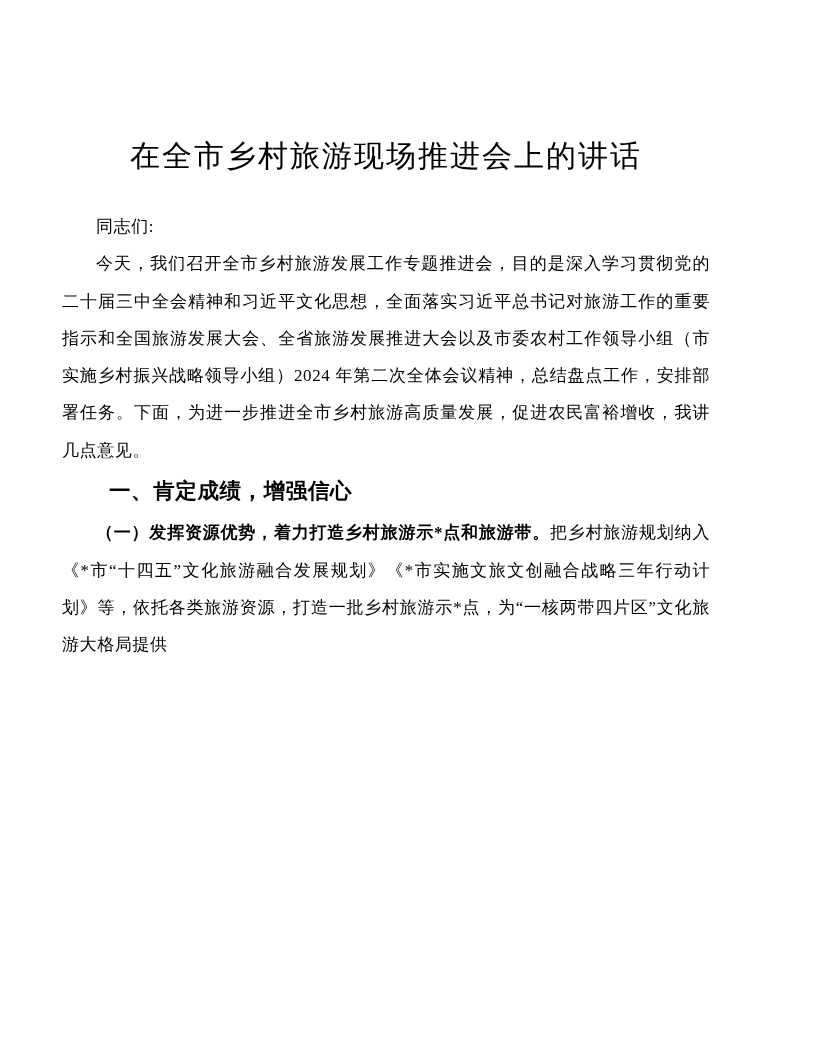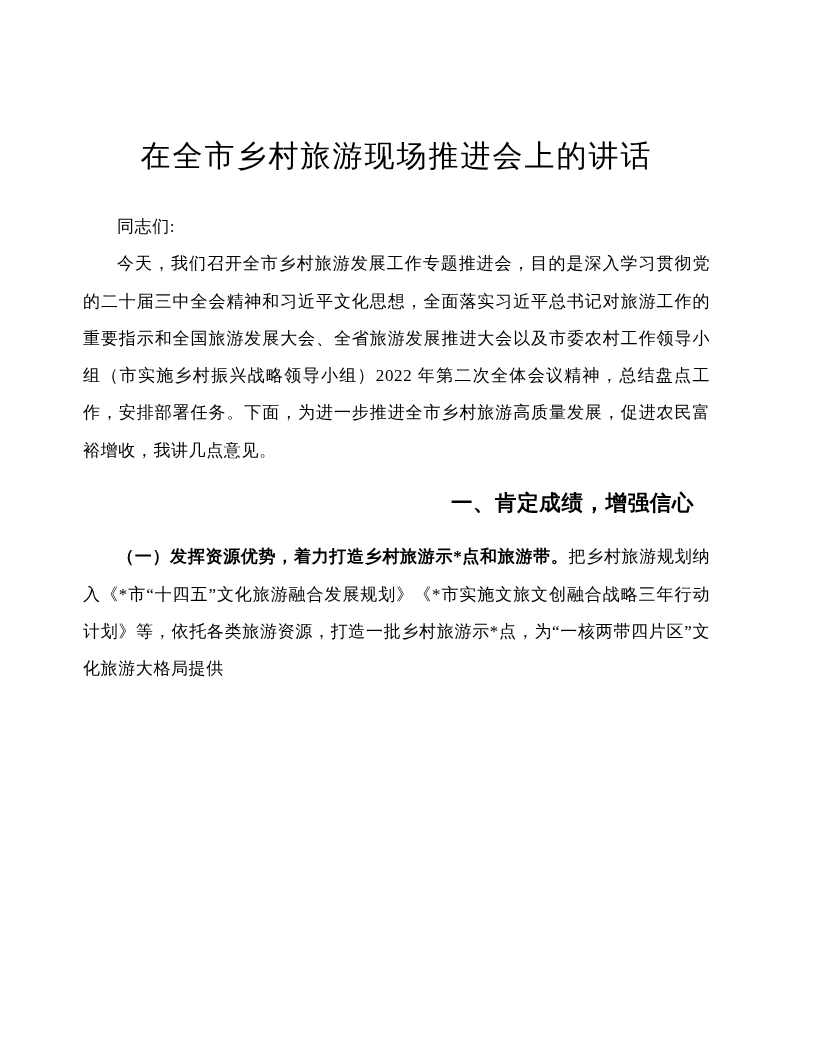--- a/index.html
+++ b/index.html
@@ -6,21 +6,21 @@
     margin: 0;
     padding: 0;
     background: #ffffff;
   }
   .page {
     position: relative;
     width: 816px;
     height: 888px;
     background: #ffffff;
     box-sizing: border-box;
-    padding: 131px 106px 0 83px;
+    padding: 131px 106px 0 62px;
     color: #000000;
     font-family: "Liberation Serif", "DejaVu Serif", serif;
     overflow: hidden;
   }
   .doc-title {
     margin: 0 0 27px 0;
     font-size: 30px;
     line-height: 50px;
     font-weight: 400;
     text-align: center;
@@ -30,40 +30,39 @@
   .body-para {
     margin: 0;
     font-size: 17px;
     line-height: 37.3px;
     letter-spacing: 0.6px;
     text-align: justify;
     text-indent: 2em;
     font-weight: 400;
   }
   .section-heading {
-    margin: 16px;
+    margin: 4px;
     font-size: 21.5px;
     line-height: 37.3px;
     letter-spacing: 0.6px;
     text-indent: 2em;
     font-weight: 700;
     font-family: "Liberation Sans", "DejaVu Sans", sans-serif;
-    text-align: right;
   }
   .lead-emphasis {
     font-weight: 700;
   }
 </style>
 </head>
 <body>
 
 <div class="page">
   <h1 class="doc-title">在全市乡村旅游现场推进会上的讲话</h1>
 
   <p class="body-para">同志们:</p>
 
-  <p class="body-para">今天，我们召开全市乡村旅游发展工作专题推进会，目的是深入学习贯彻党的二十届三中全会精神和习近平文化思想，全面落实习近平总书记对旅游工作的重要指示和全国旅游发展大会、全省旅游发展推进大会以及市委农村工作领导小组（市实施乡村振兴战略领导小组）2022 年第二次全体会议精神，总结盘点工作，安排部署任务。下面，为进一步推进全市乡村旅游高质量发展，促进农民富裕增收，我讲几点意见。</p>
+  <p class="body-para">今天，我们召开全市乡村旅游发展工作专题推进会，目的是深入学习贯彻党的二十届三中全会精神和习近平文化思想，全面落实习近平总书记对旅游工作的重要指示和全国旅游发展大会、全省旅游发展推进大会以及市委农村工作领导小组（市实施乡村振兴战略领导小组）2024 年第二次全体会议精神，总结盘点工作，安排部署任务。下面，为进一步推进全市乡村旅游高质量发展，促进农民富裕增收，我讲几点意见。</p>
 
   <h2 class="section-heading">一、肯定成绩，增强信心</h2>
 
 
   <p class="body-para"><span class="lead-emphasis">（一）发挥资源优势，着力打造乡村旅游示*点和旅游带。</span><span>把乡村旅游规划纳入《*市“十四五”文化旅游融合发展规划》《*市实施文旅文创融合战略三年行动计划》等，依托各类旅游资源，打造一批乡村旅游示*点，为“一核两带四片区”文化旅游大格局提供</span></p>
 </div>
 
 </body></html>

